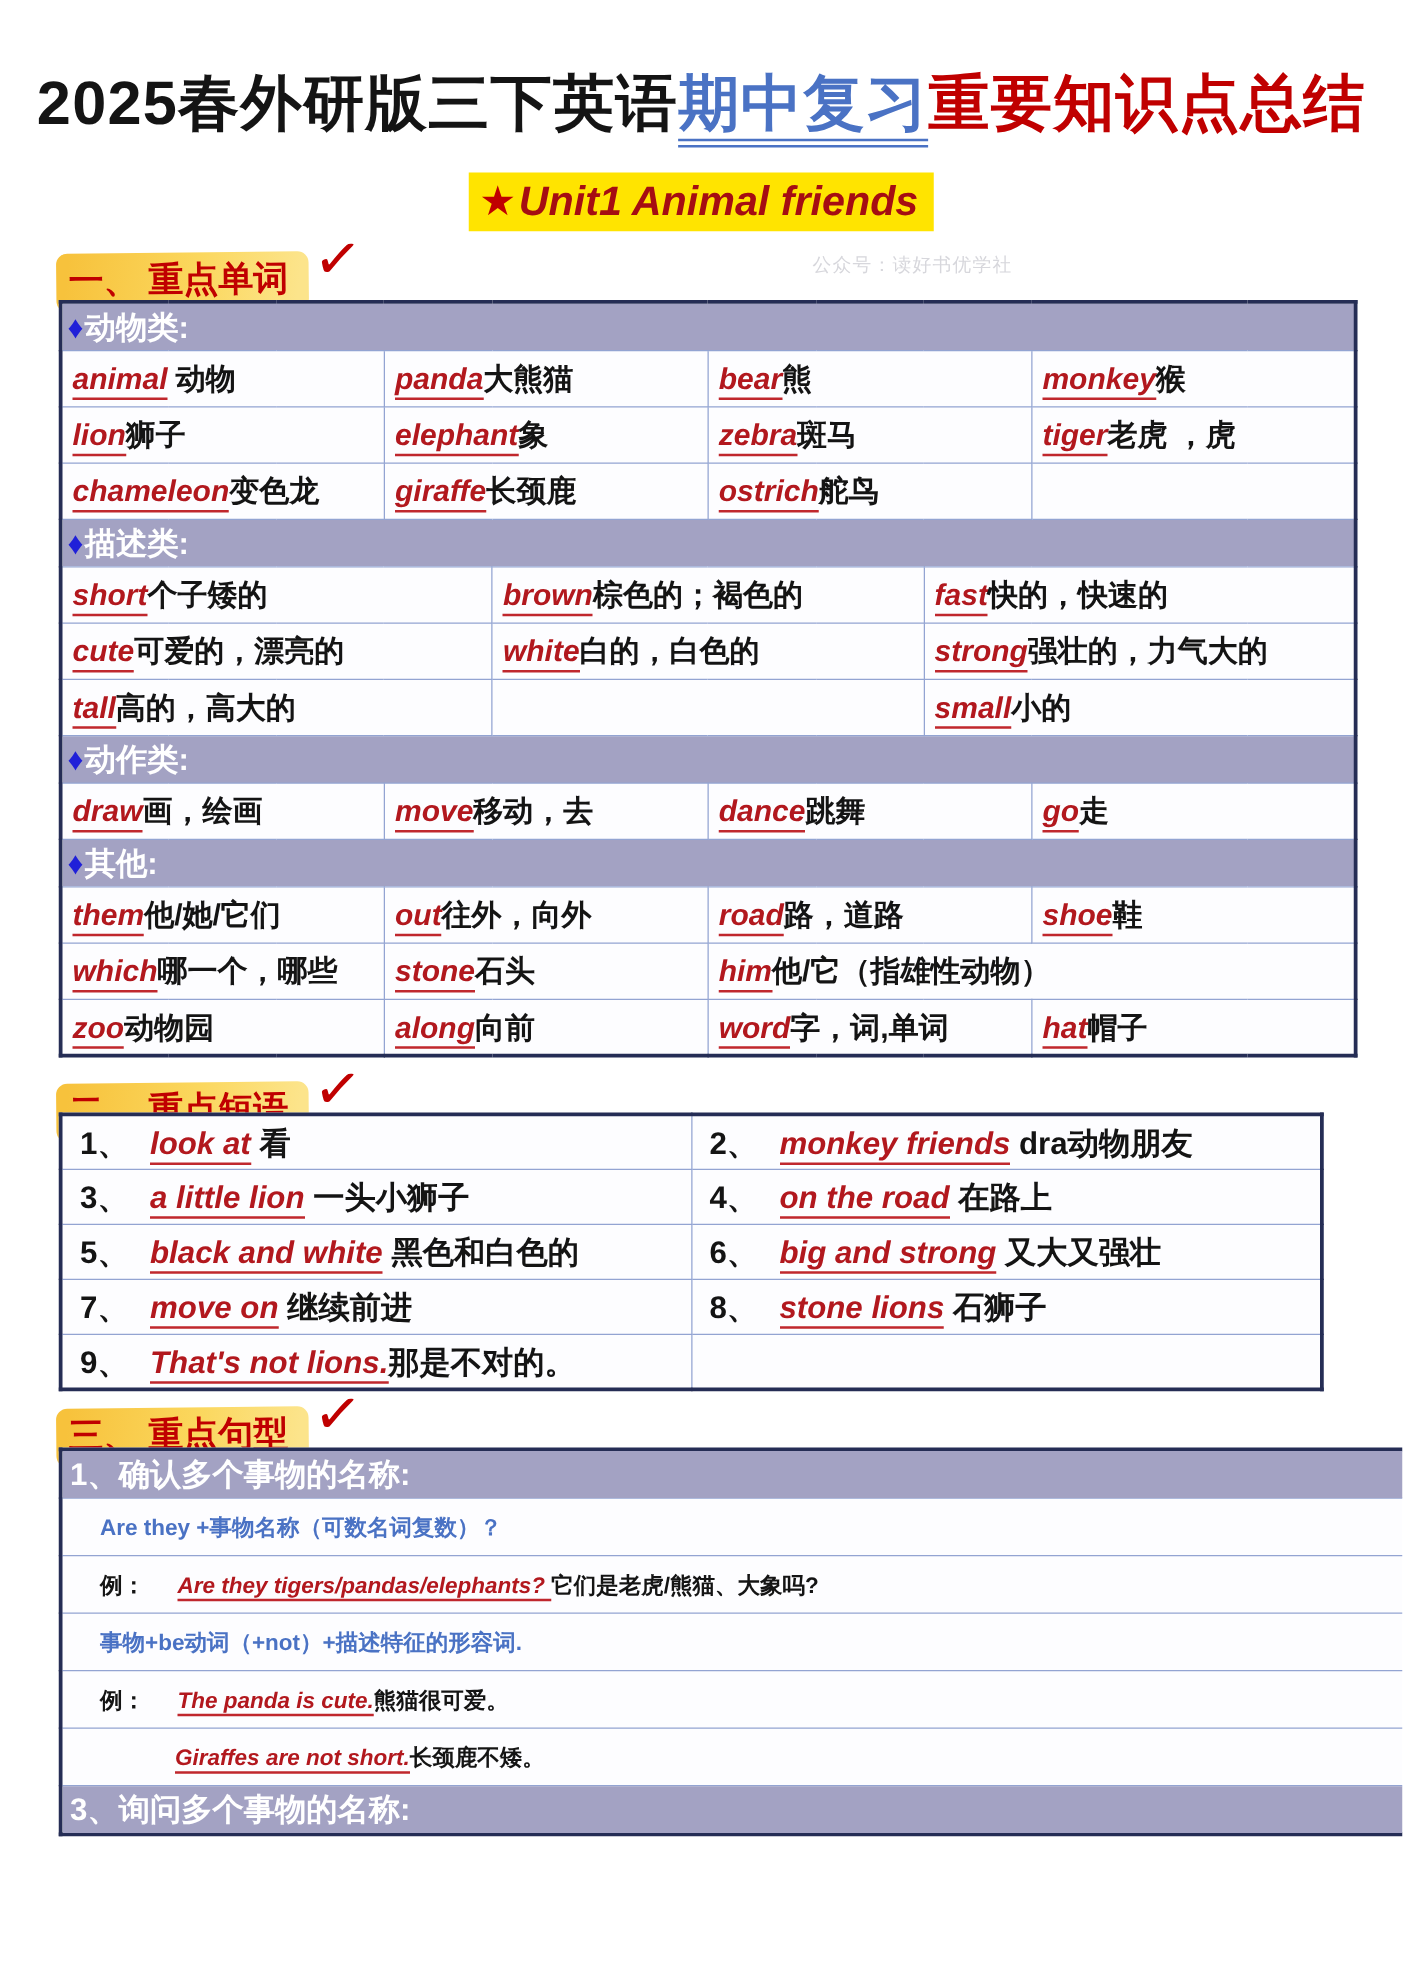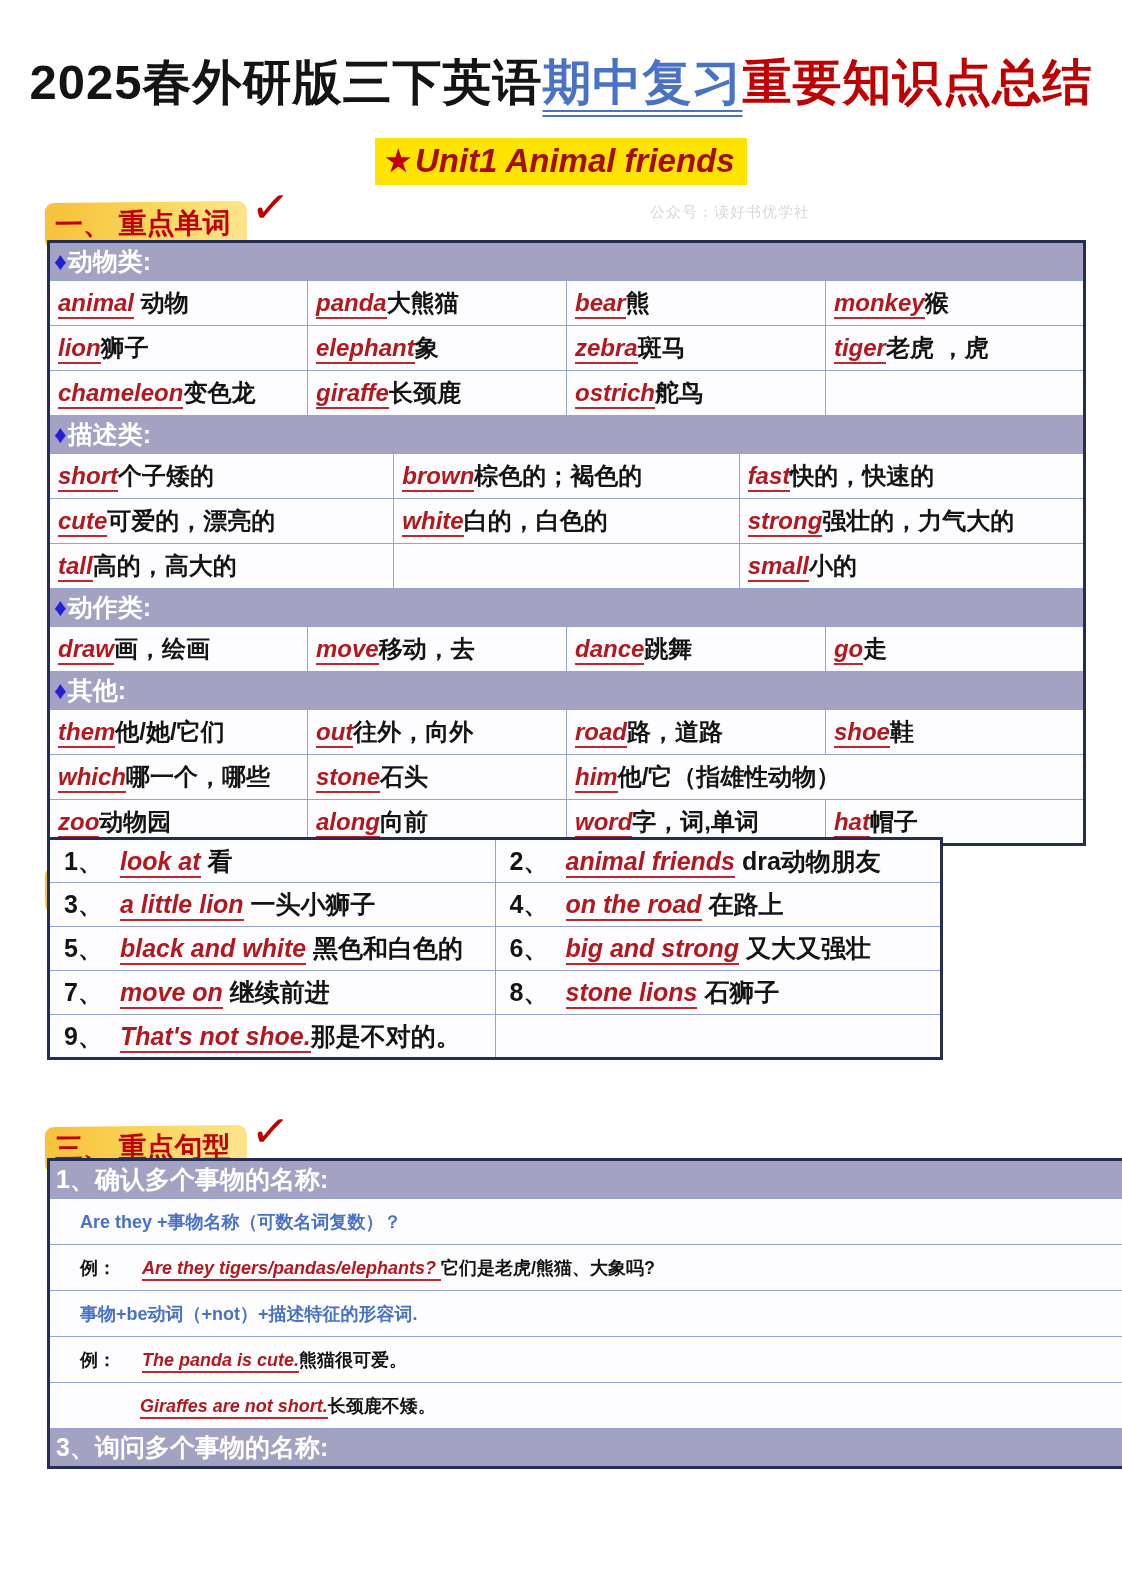--- a/index.html
+++ b/index.html
@@ -58,21 +58,21 @@
   .diamond { color:#2020d8; margin-right:1px; }
 
   .word-cell { height:45px; font-size:24px;border-radius:17px; }
   .en {
     color:#b2181e; font-style:italic; font-weight:700;
     border-bottom:2.5px solid #c0272d; padding-bottom:1px;
   }
   .zh { color:#141414; font-weight:700; }
 
   #vocab-table   { left:47px; top:240px;  width:1039px; }
-  #phrase-table  { left:47px; top:837px;  width:896px; }
+  #phrase-table  { left:47px; top:890px;  width:1012px; }
   #pattern-table { left:47px; top:1158px; width:1108px; }
 
   .phrase-cell { height:44px; font-size:25px; padding-left:14px; }
   .phrase-num { display:inline-block; min-width:56px; color:#141414; font-weight:700; }
 
   .pattern-header {
     background:#a3a2c3; color:#ffffff; font-weight:700; font-size:25px;
     height:38px; padding:2px 6px; position:relative;
   }
   .pattern-cell { height:46px; font-size:18px; padding-left:30px; }
@@ -195,36 +195,36 @@
   </div>
 
   <table id="phrase-table" class="outer">
     <colgroup>
         <col style="width:50%">
         <col style="width:50%">
       </colgroup>
     <tbody>
         <tr class="phrase-row">
           <td class="phrase-cell"><span class="phrase-num">1、</span><span class="en">look at</span><span class="zh"> 看</span></td>
-          <td class="phrase-cell"><span class="phrase-num">2、</span><span class="en">animal friends</span><span class="zh"> dra动物朋友</span></td>
+          <td class="phrase-cell"><span class="phrase-num">2、</span><span class="en">monkey friends</span><span class="zh"> dra动物朋友</span></td>
         </tr>
         <tr class="phrase-row">
           <td class="phrase-cell"><span class="phrase-num">3、</span><span class="en">a little lion</span><span class="zh"> 一头小狮子</span></td>
           <td class="phrase-cell"><span class="phrase-num">4、</span><span class="en">on the road</span><span class="zh"> 在路上</span></td>
         </tr>
         <tr class="phrase-row">
           <td class="phrase-cell"><span class="phrase-num">5、</span><span class="en">black and white</span><span class="zh"> 黑色和白色的</span></td>
           <td class="phrase-cell"><span class="phrase-num">6、</span><span class="en">big and strong</span><span class="zh"> 又大又强壮</span></td>
         </tr>
         <tr class="phrase-row">
           <td class="phrase-cell"><span class="phrase-num">7、</span><span class="en">move on</span><span class="zh"> 继续前进</span></td>
           <td class="phrase-cell"><span class="phrase-num">8、</span><span class="en">stone lions</span><span class="zh"> 石狮子</span></td>
         </tr>
         <tr class="phrase-row">
-          <td class="phrase-cell"><span class="phrase-num">9、</span><span class="en">That's not shoe.</span><span class="zh">那是不对的。</span></td>
+          <td class="phrase-cell"><span class="phrase-num">9、</span><span class="en">That's not lions.</span><span class="zh">那是不对的。</span></td>
           <td class="phrase-cell"></td>
         </tr>
       </tbody>
   </table>
 
   <div class="section-row sec3">
     <span class="hl">三、 重点句型</span><span class="check">✓</span>
   </div>
 
   <table id="pattern-table" class="outer">

